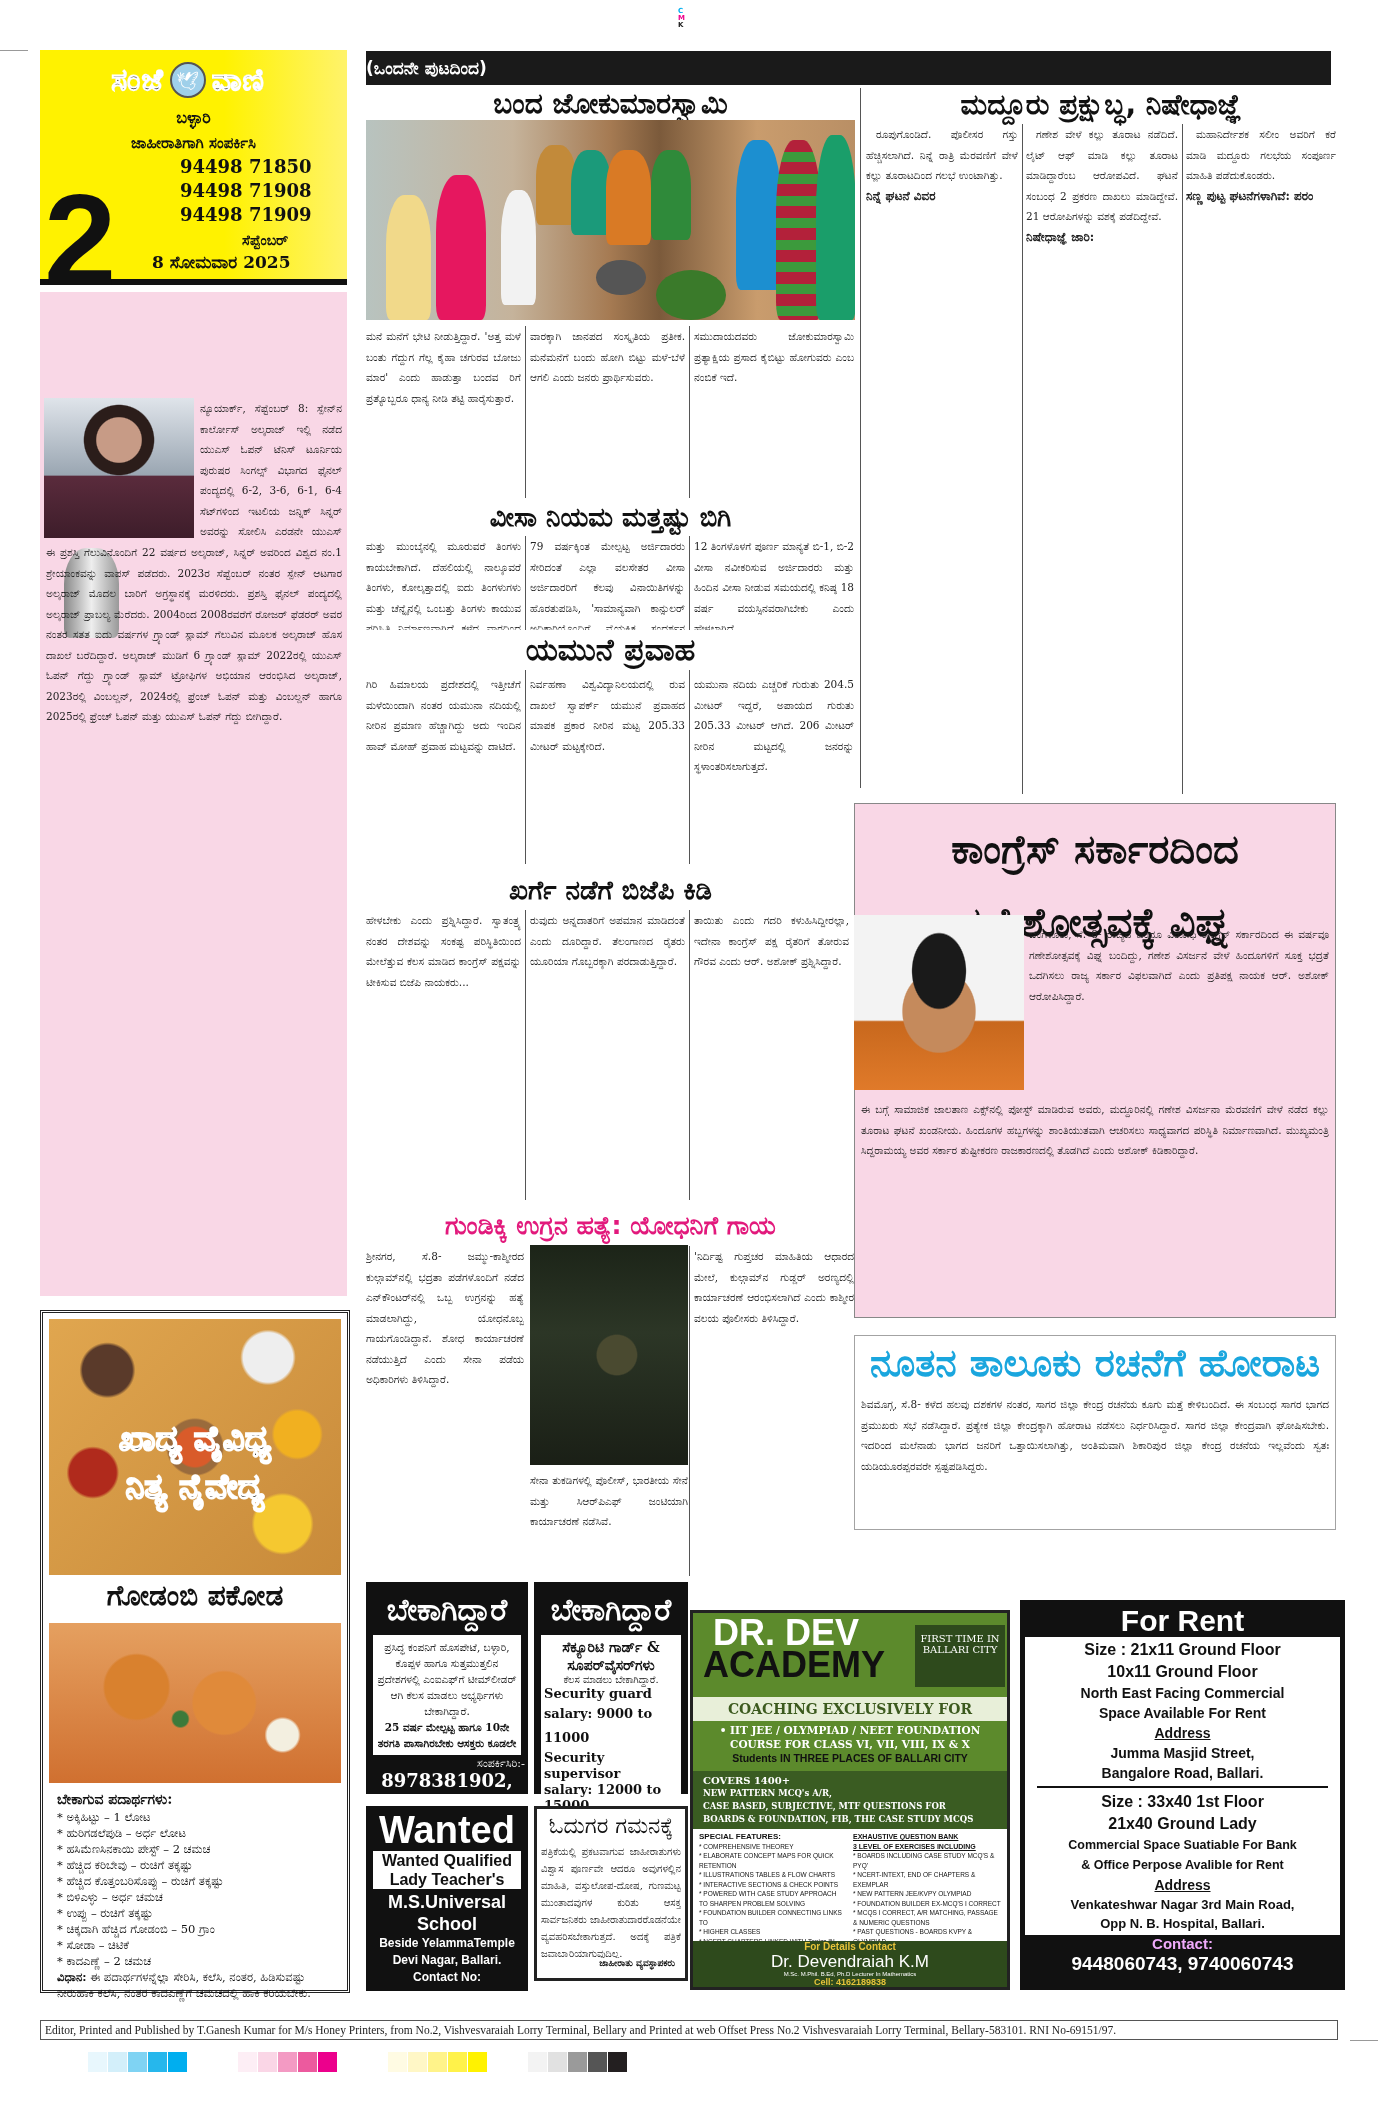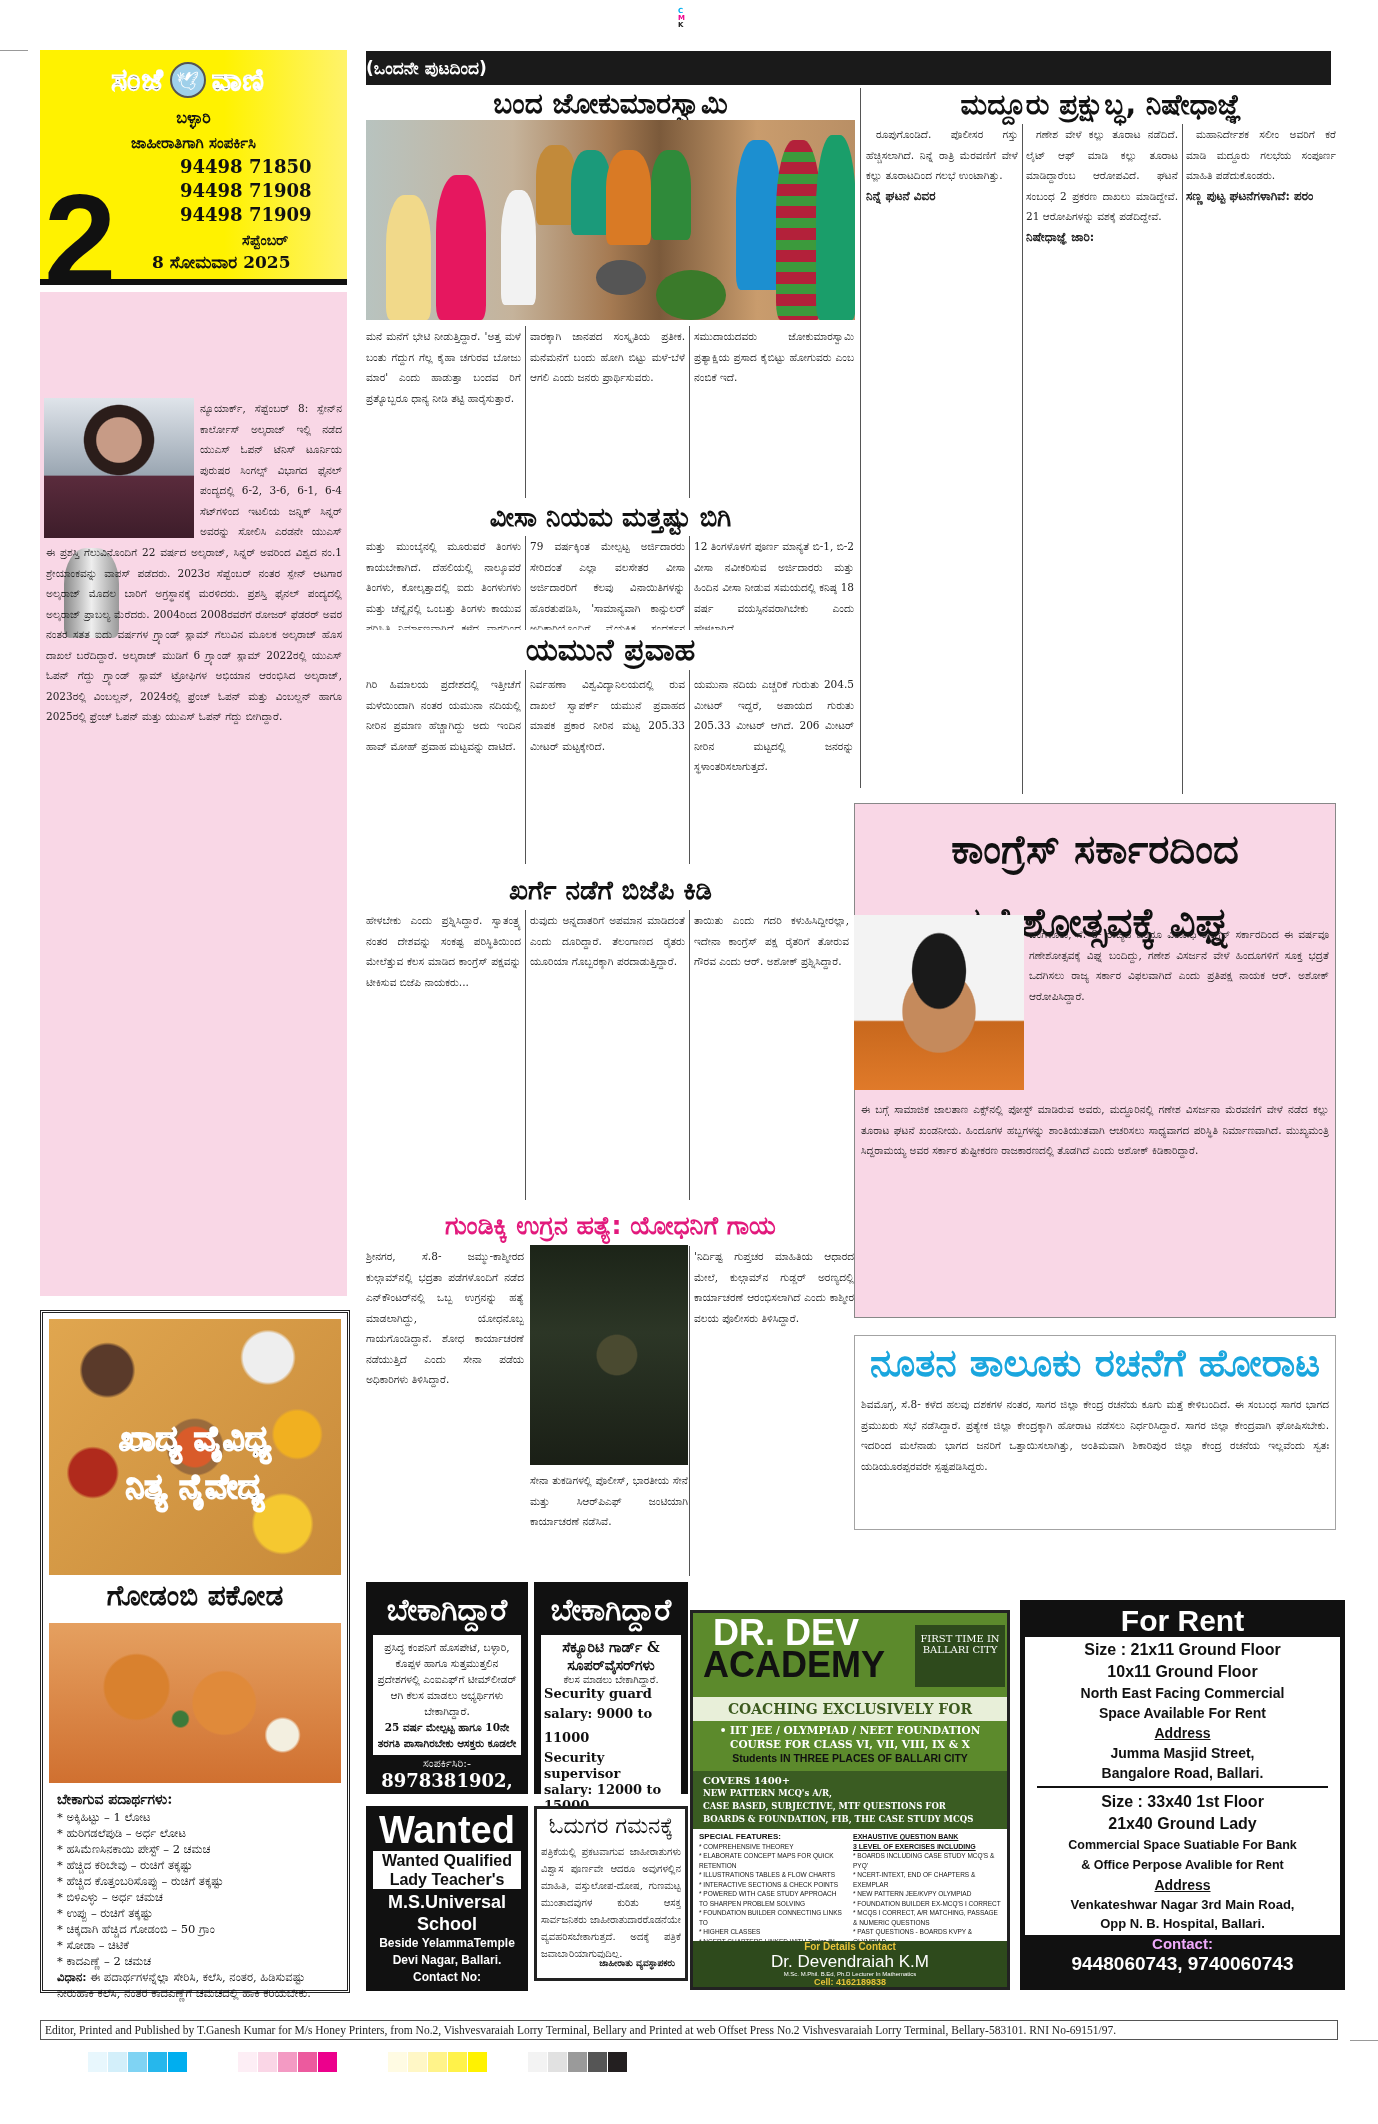--- a/index.html
+++ b/index.html
@@ -205,21 +205,21 @@
     <div><b>ವಿಧಾನ:</b> <span>ಈ ಪದಾರ್ಥಗಳನ್ನೆಲ್ಲಾ ಸೇರಿಸಿ, ಕಲೆಸಿ, ನಂತರ, ಹಿಡಿಸುವಷ್ಟು ನೀರುಹಾಕಿ ಕಲೆಸಿ, ನಂತರ ಕಾದಎಣ್ಣೆಗೆ ಚಮಚದಲ್ಲಿ ಹಾಕಿ ಕರಿಯಬೇಕು.</span></div>
   </div>
 </div>
 
 <div id="wanted1" class="adbox">
   <div class="bkt">ಬೇಕಾಗಿದ್ದಾರೆ</div>
   <div class="inner" style="margin:0 4px;padding:4px;font-size:10.5px;line-height:16px;text-align:center;font-family:'DejaVu Serif',serif">
     <div>ಪ್ರಸಿದ್ಧ ಕಂಪನಿಗೆ ಹೊಸಪೇಟೆ, ಬಳ್ಳಾರಿ, ಕೊಪ್ಪಳ ಹಾಗೂ ಸುತ್ತಮುತ್ತಲಿನ ಪ್ರದೇಶಗಳಲ್ಲಿ ಎಂಐಎಫ್‌ಗೆ ಟೀಮ್‌ಲೀಡರ್ ಆಗಿ ಕೆಲಸ ಮಾಡಲು ಅಭ್ಯರ್ಥಿಗಳು ಬೇಕಾಗಿದ್ದಾರೆ.</div>
     <div style="font-weight:bold">25 ವರ್ಷ ಮೇಲ್ಪಟ್ಟ ಹಾಗೂ 10ನೇ ತರಗತಿ ಪಾಸಾಗಿರಬೇಕು ಆಸಕ್ತರು ಕೂಡಲೇ</div>
   </div>
-  <div style="text-align:center;font-size:11px;margin-top:2px">ಸಂಪರ್ಕಿಸಿರಿ:-</div>
+  <div style="text-align:right;font-size:11px;margin-top:2px">ಸಂಪರ್ಕಿಸಿರಿ:-</div>
   <div style="text-align:center;font-family:'DejaVu Serif',serif;font-weight:bold;font-size:18px;line-height:22px">8978381902, 7019786568</div>
 </div>
 
 <div id="wanted2" class="adbox">
   <div class="bkt">ಬೇಕಾಗಿದ್ದಾರೆ</div>
   <div class="inner" style="margin:0 4px;padding:3px;font-family:'DejaVu Serif',serif">
     <div style="text-align:center;font-size:14px;font-weight:bold;line-height:18px">ಸೆಕ್ಯೂರಿಟಿ ಗಾರ್ಡ್ &amp; ಸೂಪರ್‌ವೈಸರ್‌ಗಳು</div>
     <div style="text-align:center;font-size:10px">ಕೆಲಸ ಮಾಡಲು ಬೇಕಾಗಿದ್ದಾರೆ.</div>
     <div style="font-size:13px;font-weight:bold;line-height:16px">Security guard</div>
     <div style="font-size:13px;font-weight:bold;line-height:24px">salary:  9000 to 11000</div>

